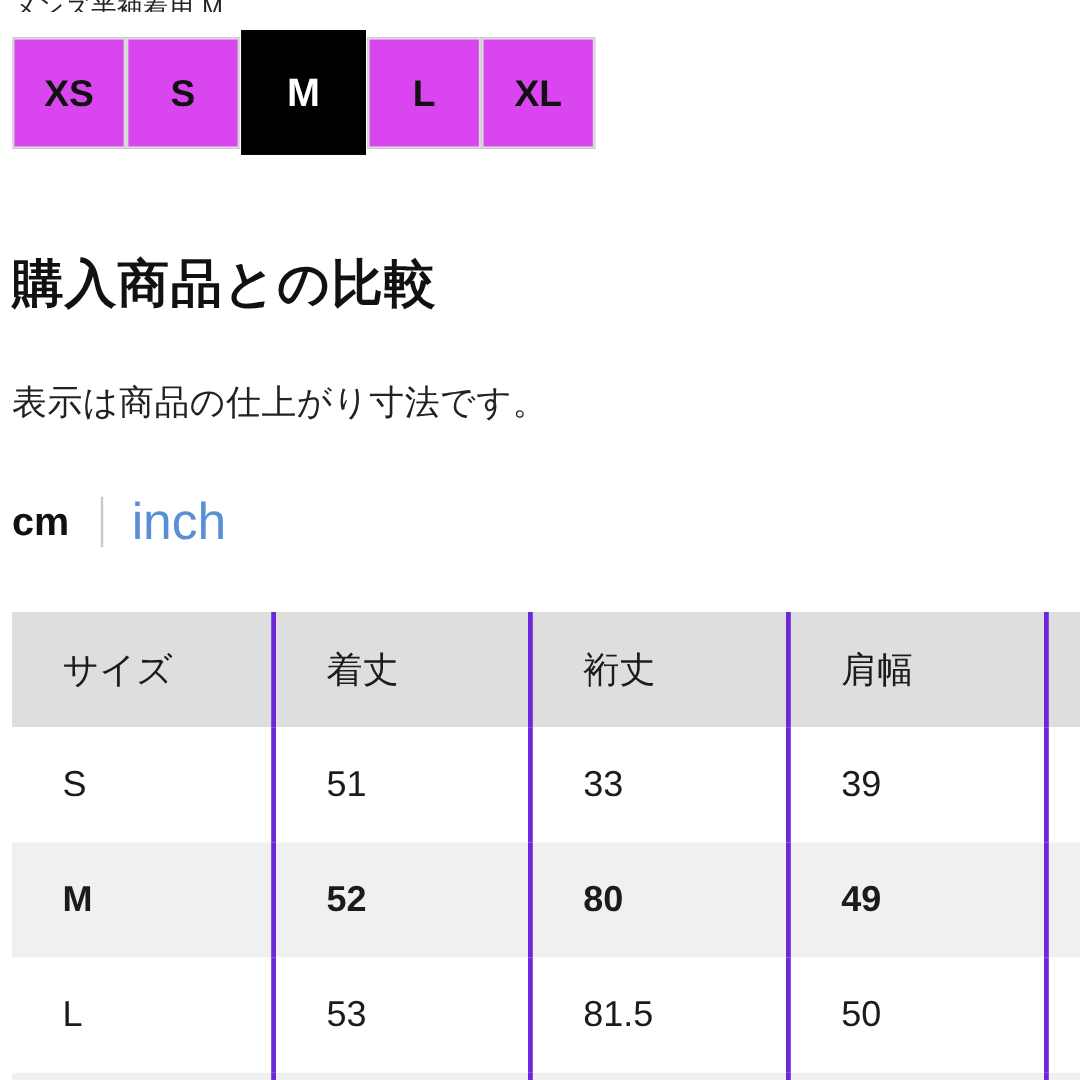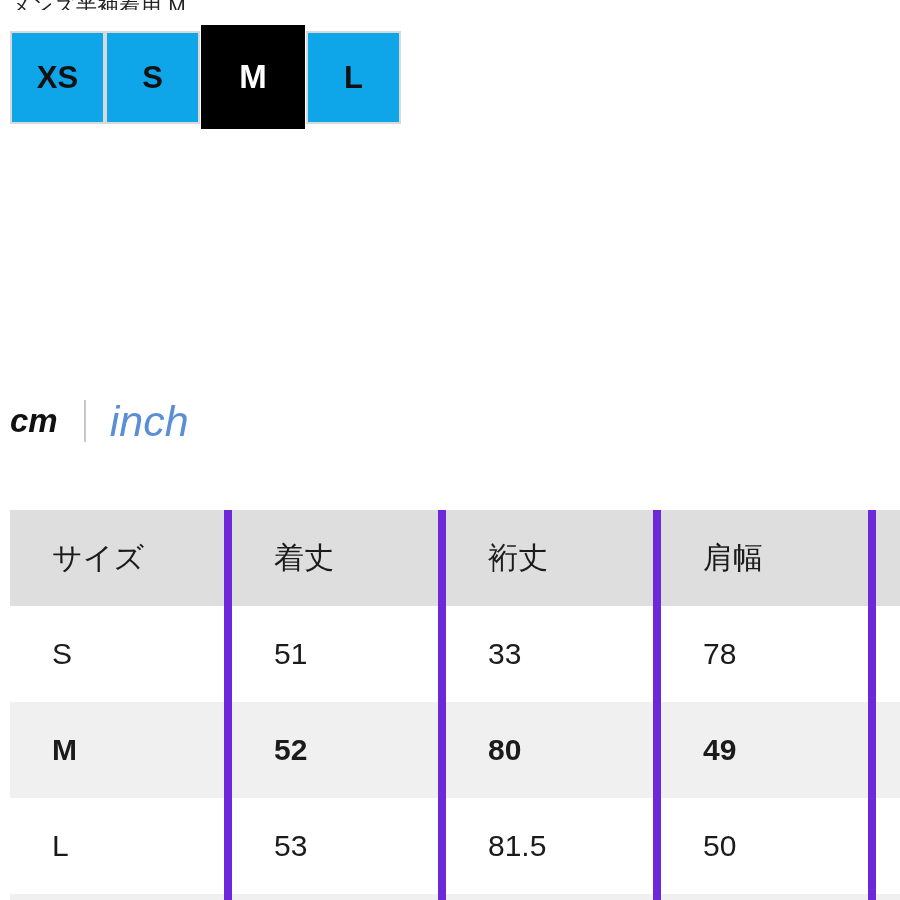--- a/index.html
+++ b/index.html
@@ -49,21 +49,21 @@
   .size-box {
     width: 111px;
     height: 93px;
     border: 2px solid #d9d9d9;
     display: flex;
     align-items: center;
     justify-content: center;
     font-size: 31px;
     font-weight: 700;
     color: #111;
-    background: #0ea5e9;
+    background: #d946ef;
     cursor: pointer;
     user-select: none;
   }
   .size-box.selected {
     background: #000000;
     color: #ffffff;
     border: 3px solid #000000;
     width: 104px;
     height: 104px;
     margin-top: -6px;
@@ -87,25 +87,24 @@
     top: 316px;
     font-size: 29px;
     color: #222;
     letter-spacing: 0.5px;
   }
 
   
   .unit-toggle {
     position: absolute;
     left: 10px;
-    top: 396px;
+    top: 410px;
     display: flex;
     align-items: center;
     height: 50px;
-    font-style: italic;
   }
   .unit-active {
     font-size: 33px;
     font-weight: 700;
     color: #111;
     cursor: pointer;
   }
   .unit-divider {
     width: 2px;
     height: 42px;
@@ -132,21 +131,21 @@
   .table col.c2 { width: 215px; }
   .table col.c3 { width: 215px; }
   .table col.c4 { width: 28px; }
 
   .table th, .table td {
     text-align: left;
     padding: 0 0 0 42px;
     height: 96px;
     font-size: 30px;
     color: #1b1b1b;
-    border-right: 8px solid #6d28d9;
+    border-right: 4px solid #6d28d9;
     vertical-align: middle;
   }
   .table thead th {
     background: #dedede;
     font-weight: 400;
     font-size: 30px;
   }
   .table tbody tr.odd td { background: #ffffff; }
   .table tbody tr.even td { background: #f0f0f0; }
   .table tbody tr.highlight td {
@@ -169,22 +168,27 @@
     </div>
     <div class="size-cell">
       <div class="size-box">S</div>
     </div>
     <div class="size-cell sel">
       <div class="size-box selected">M</div>
     </div>
     <div class="size-cell">
       <div class="size-box">L</div>
     </div>
+    <div class="size-cell">
+      <div class="size-box">XL</div>
+    </div>
   </div>
 
+  <h1 class="heading">購入商品との比較</h1>
+  <p class="subheading">表示は商品の仕上がり寸法です。</p>
 
   <div class="unit-toggle">
     <span class="unit-active">cm</span>
     <span class="unit-divider"></span>
     <span class="unit-inactive">inch</span>
   </div>
 
   <table class="table">
     <colgroup>
       <col class="c0">
@@ -200,21 +204,21 @@
         <th>裄丈</th>
         <th>肩幅</th>
         <th class="edge"></th>
       </tr>
     </thead>
     <tbody>
       <tr class="odd">
         <td class="firstcol">S</td>
         <td>51</td>
         <td>33</td>
-        <td>78</td>
+        <td>39</td>
         <td class="edge"></td>
       </tr>
       <tr class="highlight">
         <td class="firstcol">M</td>
         <td>52</td>
         <td>80</td>
         <td>49</td>
         <td class="edge"></td>
       </tr>
       <tr class="odd">

